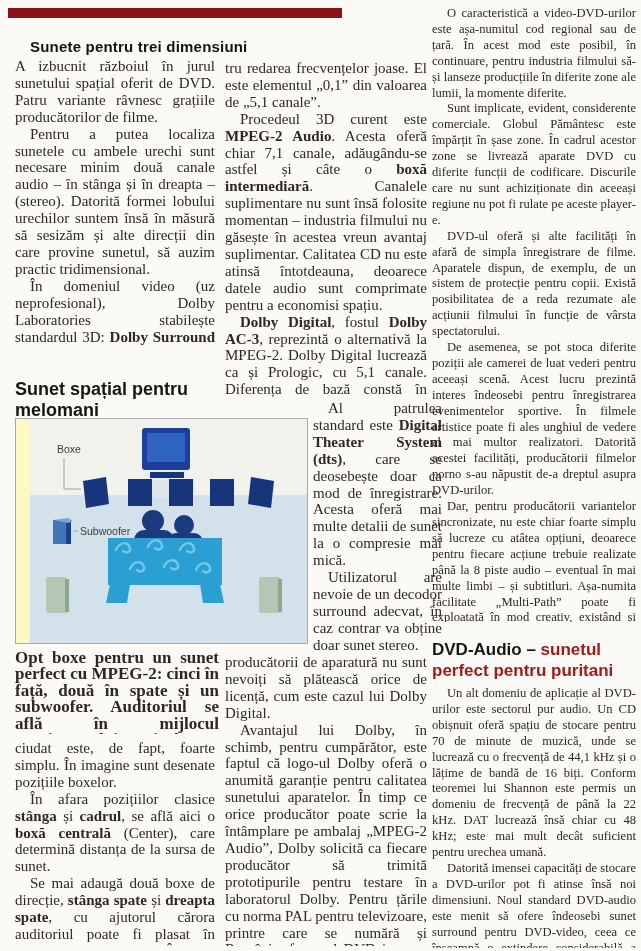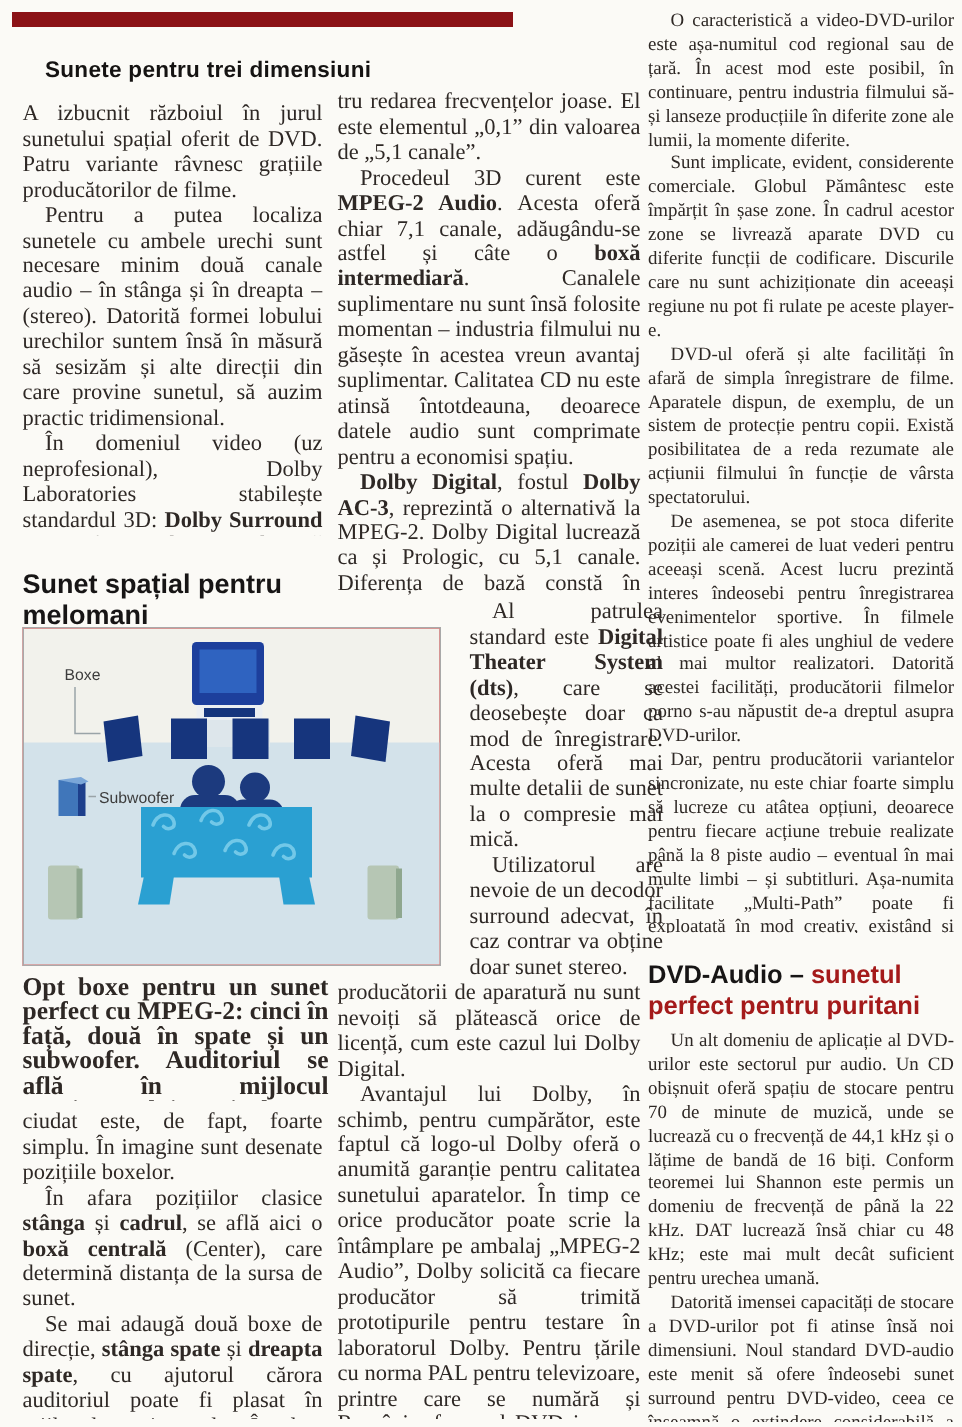--- a/index.html
+++ b/index.html
@@ -8,24 +8,24 @@
   .abs{position:absolute;}
   .page{position:absolute;left:0;top:0;width:641px;height:951px;background:#fbfaf6;overflow:hidden;}
   .redbar{left:8px;top:8px;width:334px;height:10px;background:#8b1216;}
   .title{left:30px;top:28px;width:380px;font-family:"Liberation Sans",sans-serif;
          font-weight:bold;font-size:15px;color:#151312;letter-spacing:.2px;}
   .txt{text-align:justify;overflow:hidden;}
   .txt p{margin:0;text-indent:15px;}
   .txt p.cont{text-indent:0;}
   .c12{font-size:15px;line-height:16.9px;}
   .c3{font-size:12.6px;line-height:15.9px;}
-  .col1-top{left:15px;top:68px;width:200px;height:289px;}
+  .col1-top{left:15px;top:58px;width:200px;height:289px;}
   .subhead{left:15px;top:364px;width:210px;font-family:"Liberation Sans",sans-serif;
            font-weight:bold;font-size:18px;line-height:21.5px;color:#171515;}
-  .figure{left:15px;top:418px;width:277px;height:224px;border:1px solid #a9a9a9;background:#ef4444;}
+  .figure{left:15px;top:418px;width:277px;height:224px;border:1px solid #a9a9a9;background:#fef9c3;padding-left:14px;}
   .figure svg{display:block;width:277px;height:224px;}
   .fig-label{font-family:"Liberation Sans",sans-serif;font-size:10.5px;fill:#3c3c3c;}
   .caption{left:15px;top:650px;width:204px;height:84px;font-weight:bold;
            font-size:17px;line-height:16.4px;text-align:justify;overflow:hidden;}
   .col1-bot{left:15px;top:740px;width:200px;height:206px;}
   .col2-top{left:225px;top:60px;width:202px;height:338px;}
   .col2-wrap{left:313px;top:400px;width:129px;height:252px;}
   .col2-bot{left:225px;top:654px;width:202px;height:292px;}
   .col3-top{left:432px;top:6px;width:204px;height:616px;}
   .sec2head{left:432px;top:628px;width:204px;font-family:"Liberation Sans",sans-serif;

